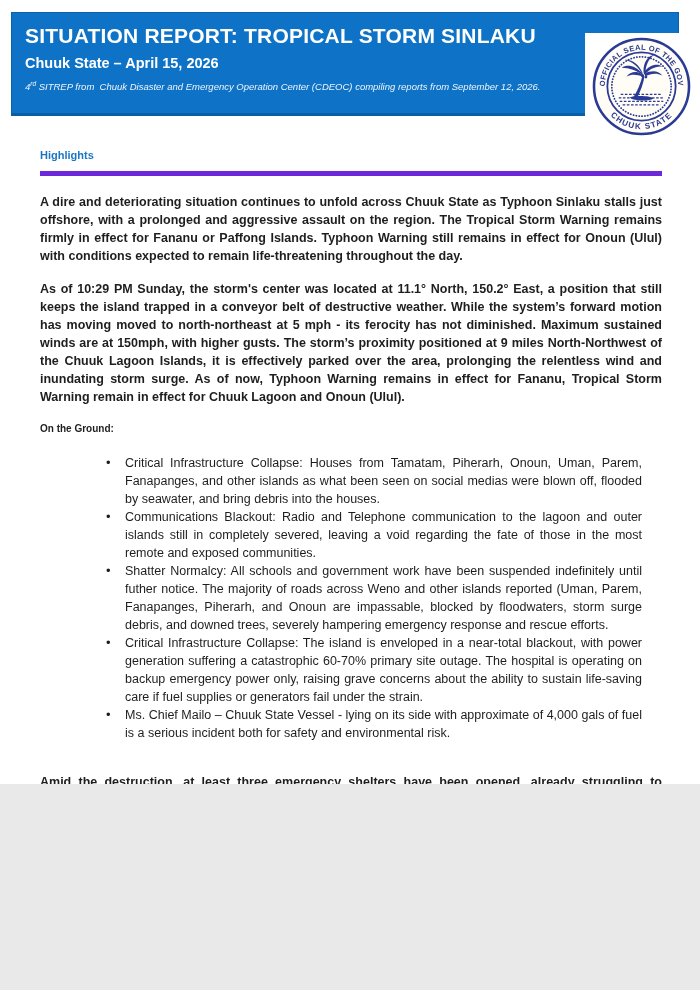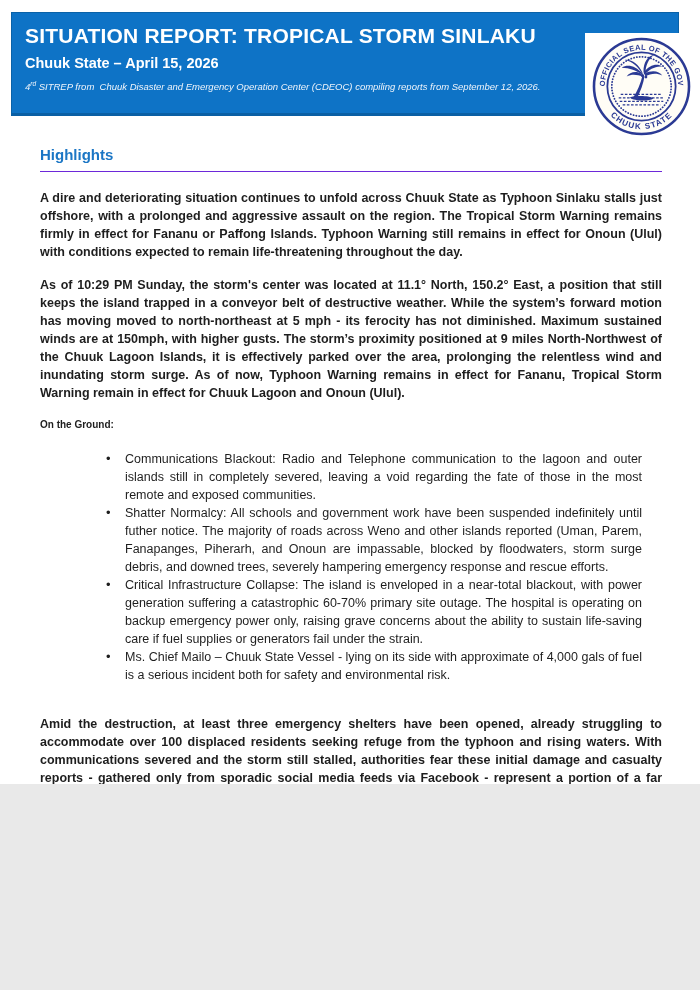--- a/index.html
+++ b/index.html
@@ -40,22 +40,22 @@
     width:113px; height:107px;
     background:#ffffff;
     display:flex; align-items:center; justify-content:center;
   }
   .seal-box svg { display:block; }
   
   .content {
     position:absolute; left:40px; top:146px; width:622px;
   }
   .section-heading {
-    color:#1b76c5; font-size:15px; font-weight:700;
-    padding-bottom:7px; border-bottom:1px solid #6d28d9;
+    color:#1b76c5; font-size:11px; font-weight:700;
+    padding-bottom:7px; border-bottom:5px solid #6d28d9;
     line-height:18px;
   }
   .para {
     font-size:12.5px; line-height:18px; text-align:justify; color:#1e1e1e;font-weight:bold;
   }
   .p1 { margin-top:17px; }
   .p2 { margin-top:15px; }
   .subhead {
     font-size:10px; font-weight:700; line-height:18px; margin-top:14px;
   }
@@ -135,20 +135,21 @@
   <div class="content">
     <div class="section-heading">Highlights</div>
 
     <p class="para p1">A dire and deteriorating situation continues to unfold across Chuuk State as Typhoon Sinlaku stalls just offshore, with a prolonged and aggressive assault on the region. The Tropical Storm Warning remains firmly in effect for Fananu or Paffong Islands. Typhoon Warning still remains in effect for Onoun (Ulul) with conditions expected to remain life-threatening throughout the day.</p>
 
     <p class="para p2">As of 10:29 PM Sunday, the storm's center was located at 11.1° North, 150.2° East, a position that still keeps the island trapped in a conveyor belt of destructive weather. While the system’s forward motion has moving moved to north-northeast at 5 mph - its ferocity has not diminished. Maximum sustained winds are at 150mph, with higher gusts. The storm’s proximity positioned at 9 miles North-Northwest of the Chuuk Lagoon Islands, it is effectively parked over the area, prolonging the relentless wind and inundating storm surge. As of now, Typhoon Warning remains in effect for Fananu, Tropical Storm Warning remain in effect for Chuuk Lagoon and Onoun (Ulul).</p>
 
     <p class="subhead">On the Ground:</p>
 
     <ul class="bullet-list">
+        <li>Critical Infrastructure Collapse: Houses from Tamatam, Piherarh, Onoun, Uman, Parem, Fanapanges, and other islands as what been seen on social medias were blown off, flooded by seawater, and bring debris into the houses.</li>
         <li>Communications Blackout: Radio and Telephone communication to the lagoon and outer islands still in completely severed, leaving a void regarding the fate of those in the most remote and exposed communities.</li>
         <li>Shatter Normalcy: All schools and government work have been suspended indefinitely until futher notice. The majority of roads across Weno and other islands reported (Uman, Parem, Fanapanges, Piherarh, and Onoun are impassable, blocked by floodwaters, storm surge debris, and downed trees, severely hampering emergency response and rescue efforts.</li>
         <li>Critical Infrastructure Collapse: The island is enveloped in a near-total blackout, with power generation suffering a catastrophic 60-70% primary site outage. The hospital is operating on backup emergency power only, raising grave concerns about the ability to sustain life-saving care if fuel supplies or generators fail under the strain.</li>
         <li>Ms. Chief Mailo – Chuuk State Vessel - lying on its side with approximate of 4,000 gals of fuel is a serious incident both for safety and environmental risk.</li>
       </ul>
 
     <p class="para closing">Amid the destruction, at least three emergency shelters have been opened, already struggling to accommodate over 100 displaced residents seeking refuge from the typhoon and rising waters. With communications severed and the storm still stalled, authorities fear these initial damage and casualty reports - gathered only from sporadic social media feeds via Facebook - represent a portion of a far more catastrophic picture yet to emerge once the storm finally relents.</p>
   </div>
 
   <div class="page-footer">Uman Disaster and Emergency Operation Center</div>

